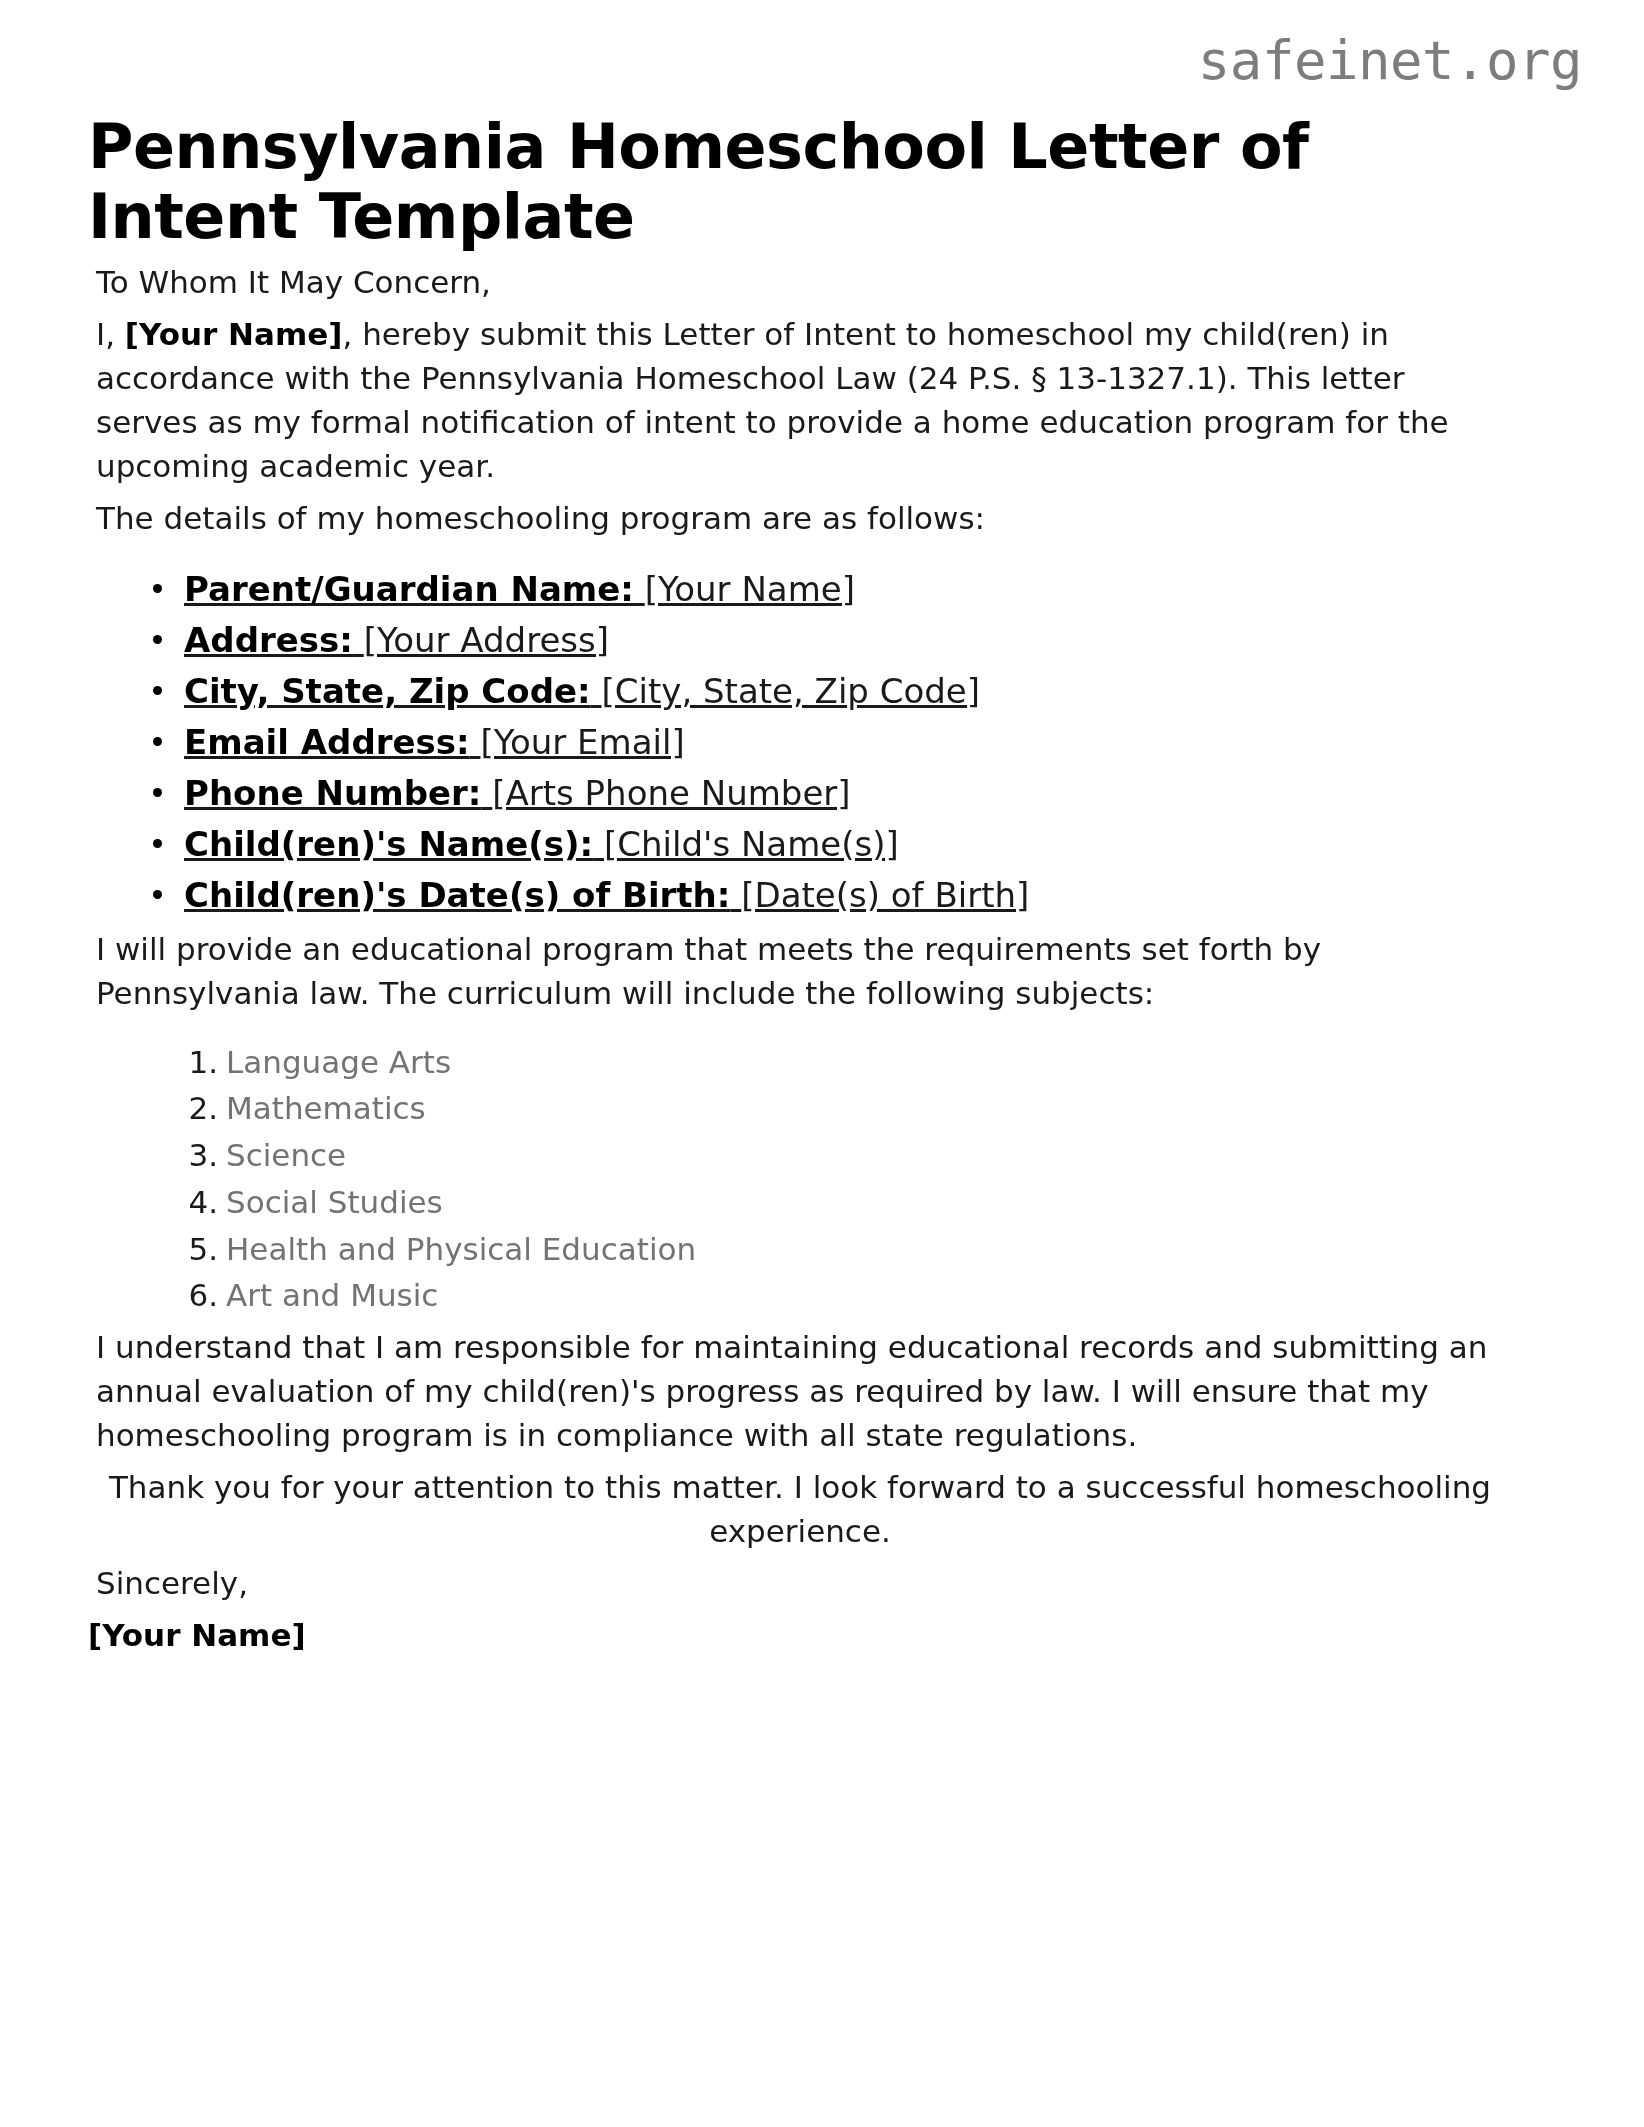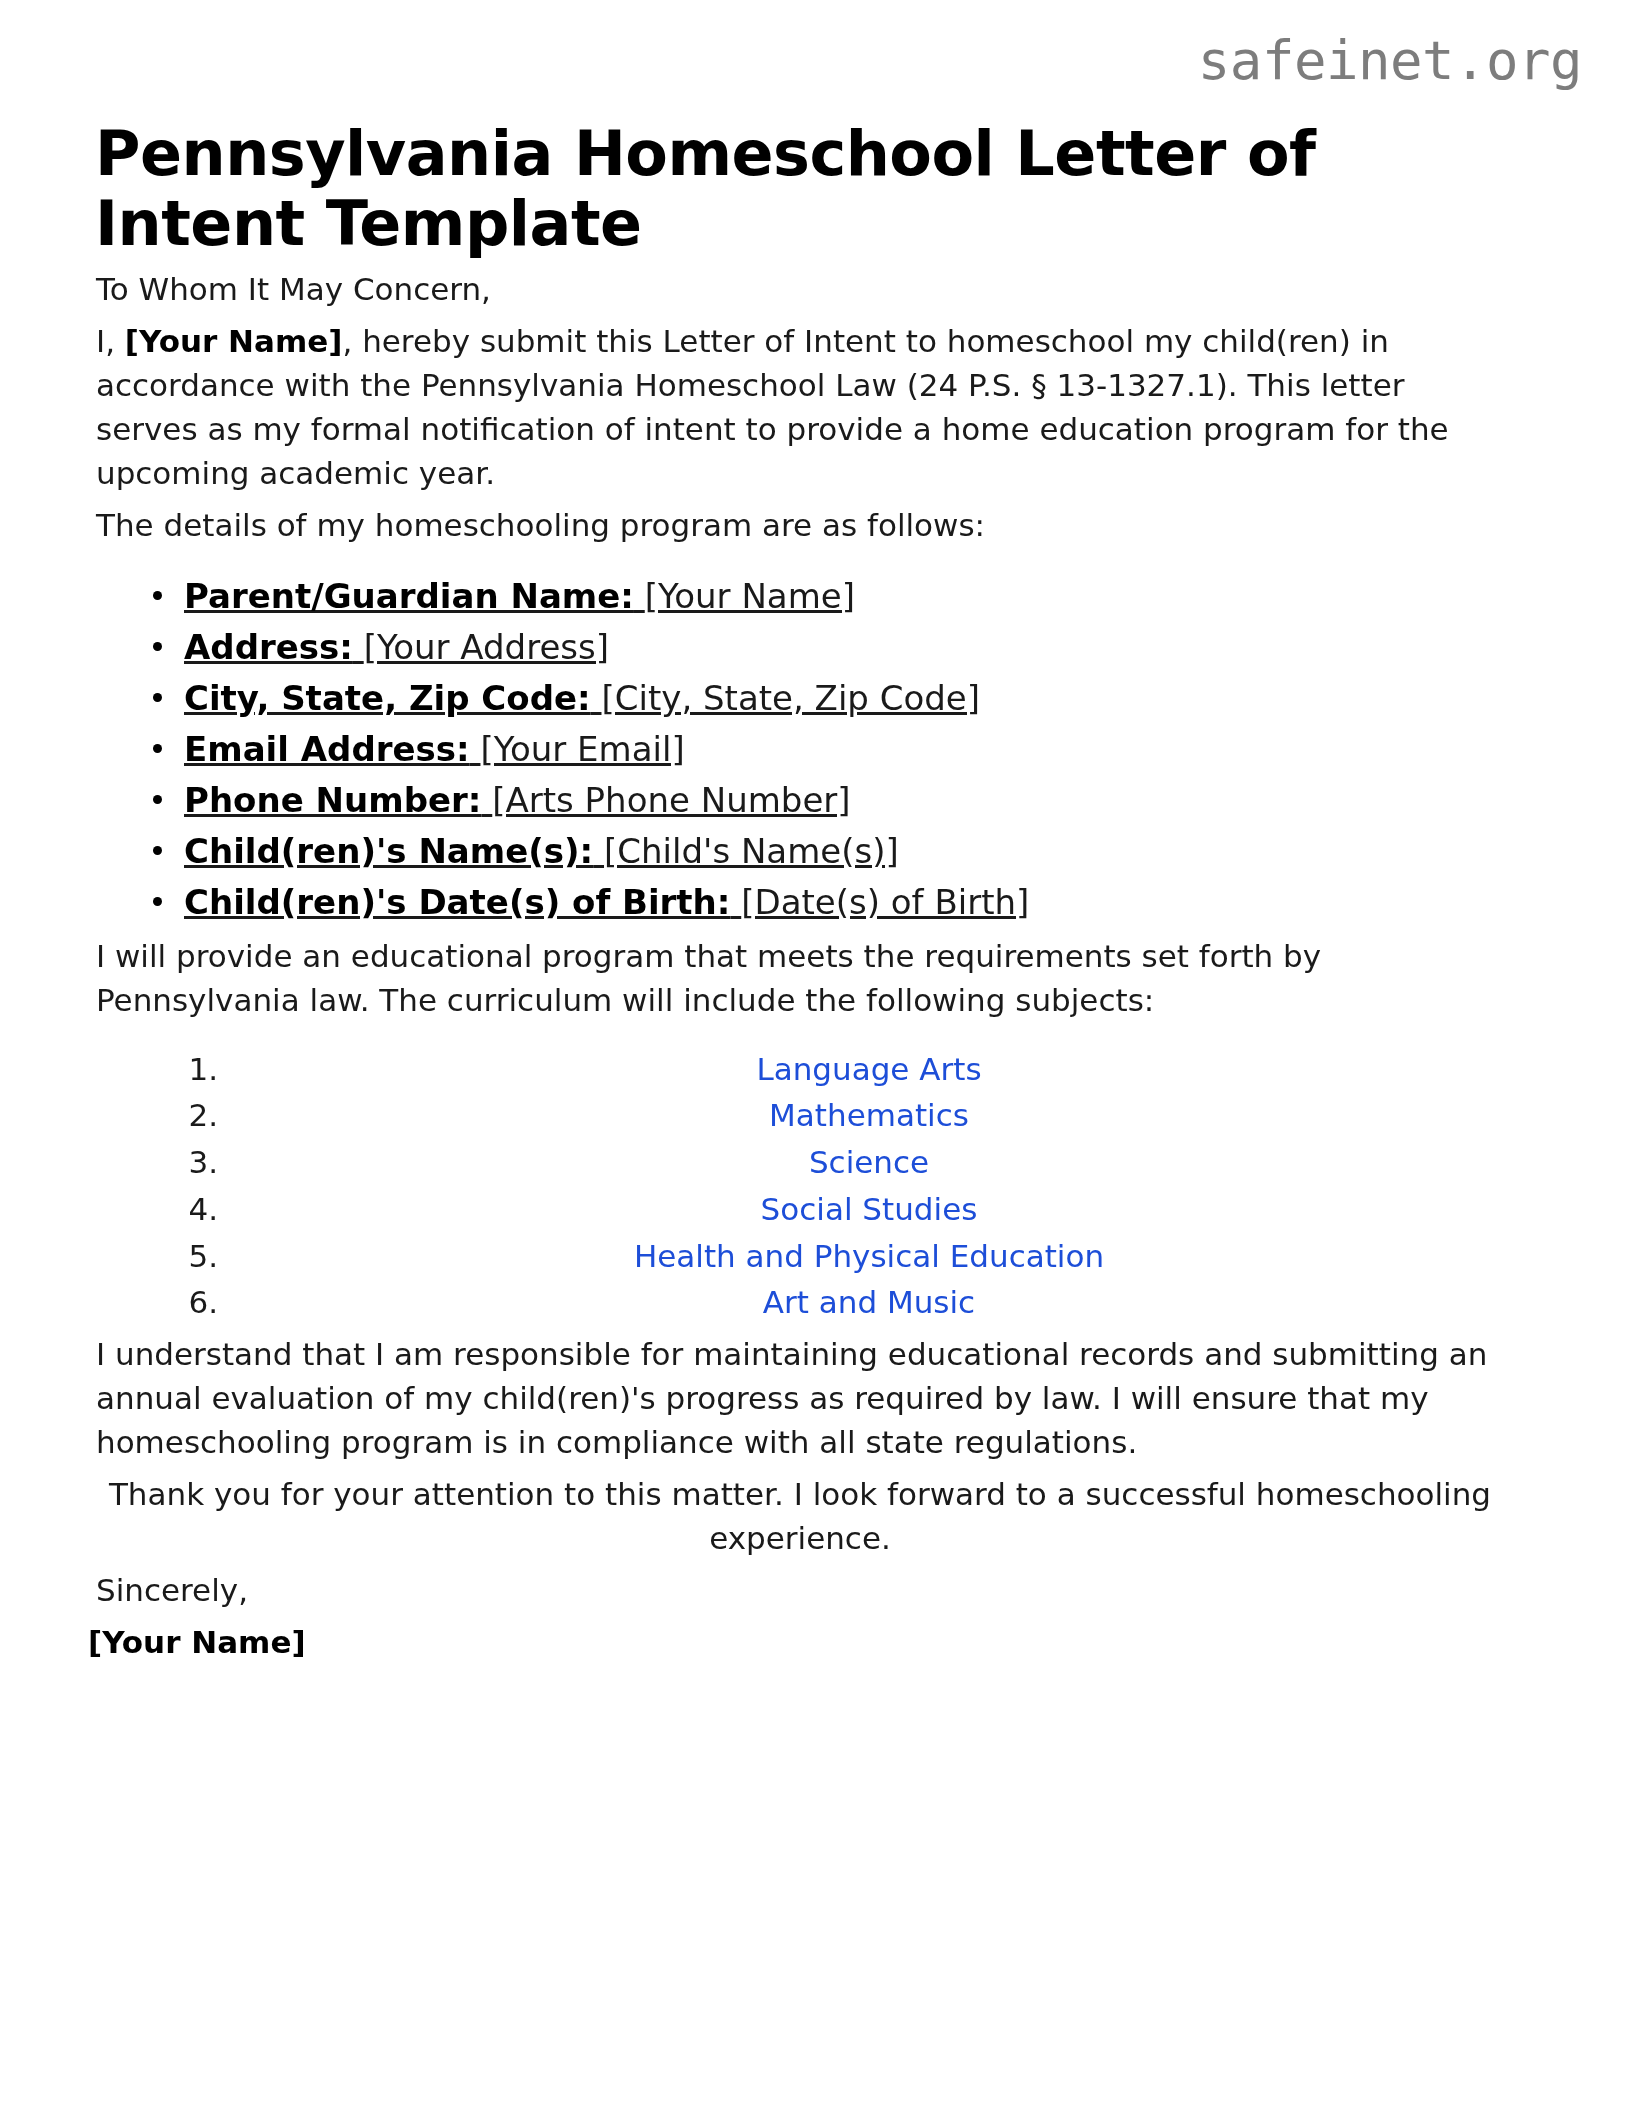--- a/index.html
+++ b/index.html
@@ -44,21 +44,21 @@
     left: 88px;
     top: 0;
     width: 1424px;
   }
 
   h1.doc-title {
     font-size: 62px;
     font-weight: 700;
     line-height: 1.13;
     letter-spacing: -0.5px;
-    margin: 7px;
+    margin: 0;
     padding-top: 112px;
     color: #000000;
     max-width: 1310px;
   }
 
   p.para {
     font-size: 31px;
     line-height: 1.42;
     margin: 8px;
     color: #1a1a1a;
@@ -108,22 +108,21 @@
     list-style: none;
     counter-reset: subj;
   }
   ol.subject-list > li {
     position: relative;
     counter-increment: subj;
     font-size: 31px;
     line-height: 1.38;
     padding-left: 42px;
     margin: 0 0 4px 0;
-    color: #1d4ed8;
-    text-align: center;
+    color: #737373;
   }
   ol.subject-list > li::before {
     content: counter(subj) ".";
     position: absolute;
     left: 0;
     top: 0;
     width: 34px;
     text-align: right;
     color: #1a1a1a;
   }

